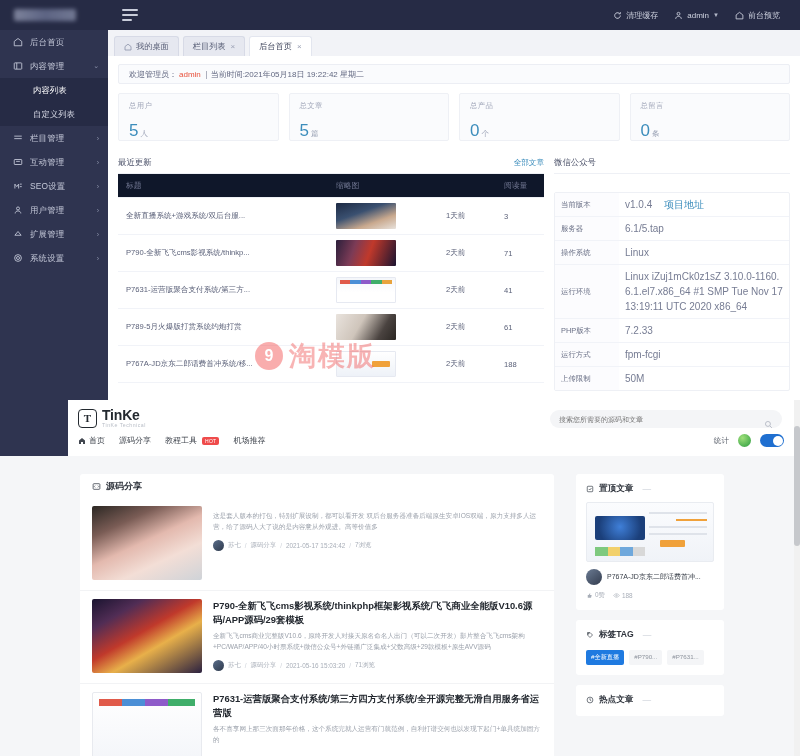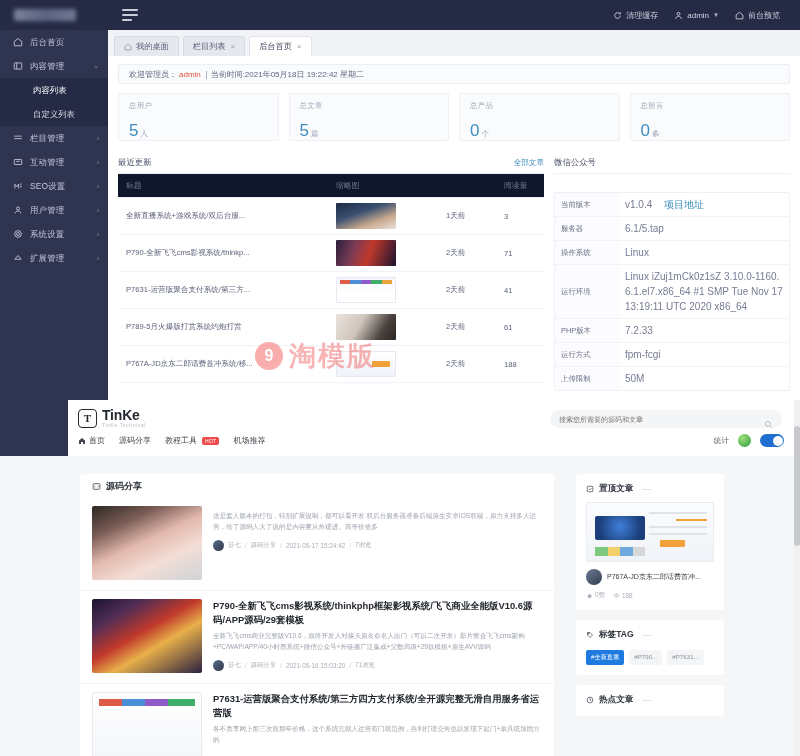--- a/index.html
+++ b/index.html
@@ -363,34 +363,34 @@
               <circle cx="8" cy="5.5" r="2.4"></circle>
               <path d="M3.5 13.5c0-2.6 2-4 4.5-4s4.5 1.4 4.5 4"></path>
             </svg>
         </span>
         <span class="si-label">用户管理</span>
         <span class="si-arrow">›</span>
       </div>
       <div class="side-item">
         <span class="si-ic">
           <svg viewBox="0 0 16 16" fill="none" stroke="#c4c8d8" stroke-width="1.4">
-              <circle cx="8" cy="8" r="2.4"></circle>
-              <circle cx="8" cy="8" r="5.4"></circle>
-            </svg>
-        </span>
-        <span class="si-label">系统设置</span>
+              <path d="M3 10l5-6 5 6z"></path>
+            </svg>
+        </span>
+        <span class="si-label">扩展管理</span>
         <span class="si-arrow">›</span>
       </div>
       <div class="side-item">
         <span class="si-ic">
           <svg viewBox="0 0 16 16" fill="none" stroke="#c4c8d8" stroke-width="1.4">
-              <path d="M3 10l5-6 5 6z"></path>
-            </svg>
-        </span>
-        <span class="si-label">扩展管理</span>
+              <circle cx="8" cy="8" r="2.4"></circle>
+              <circle cx="8" cy="8" r="5.4"></circle>
+            </svg>
+        </span>
+        <span class="si-label">系统设置</span>
         <span class="si-arrow">›</span>
       </div>
     </div>
 
     <div class="admin-main">
       <div class="tabbar">
         <div class="tab">
           <span class="home-ic">
             <svg viewBox="0 0 16 16" fill="none" stroke="#6f7punkt" style="stroke:#8c92a8" stroke-width="1.6">
                 <path d="M2 7l6-4.6L14 7v7H2z"></path>

